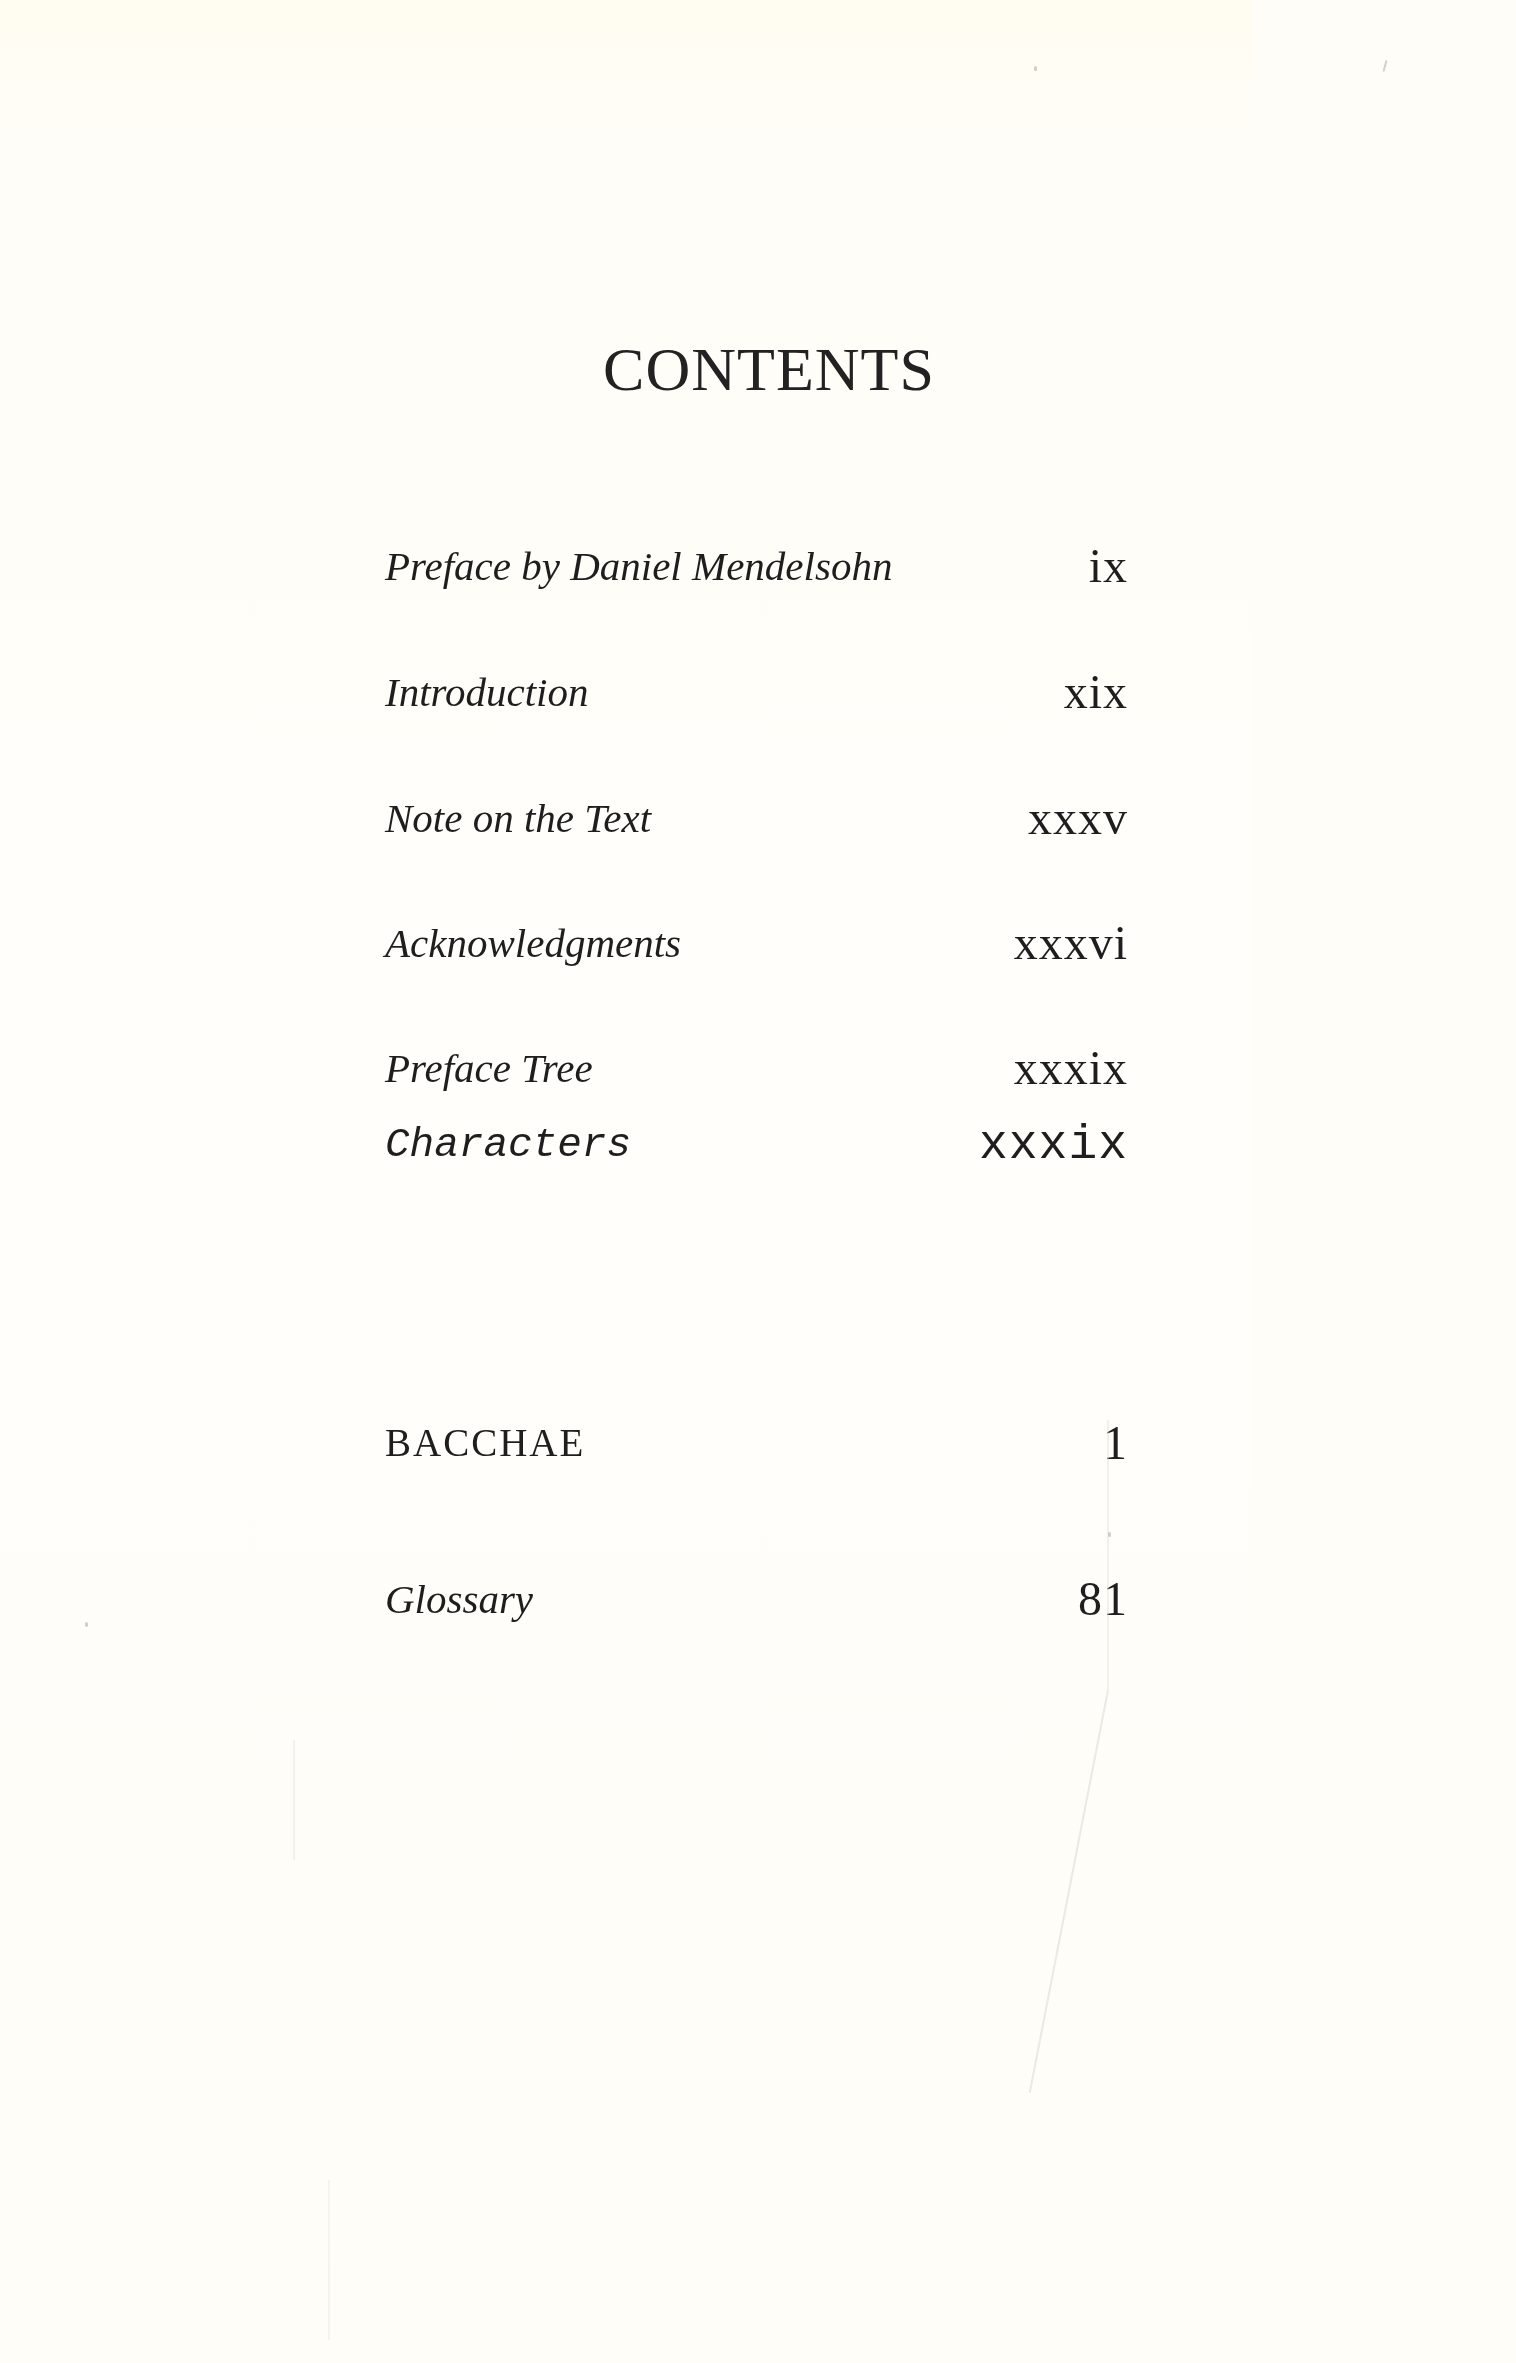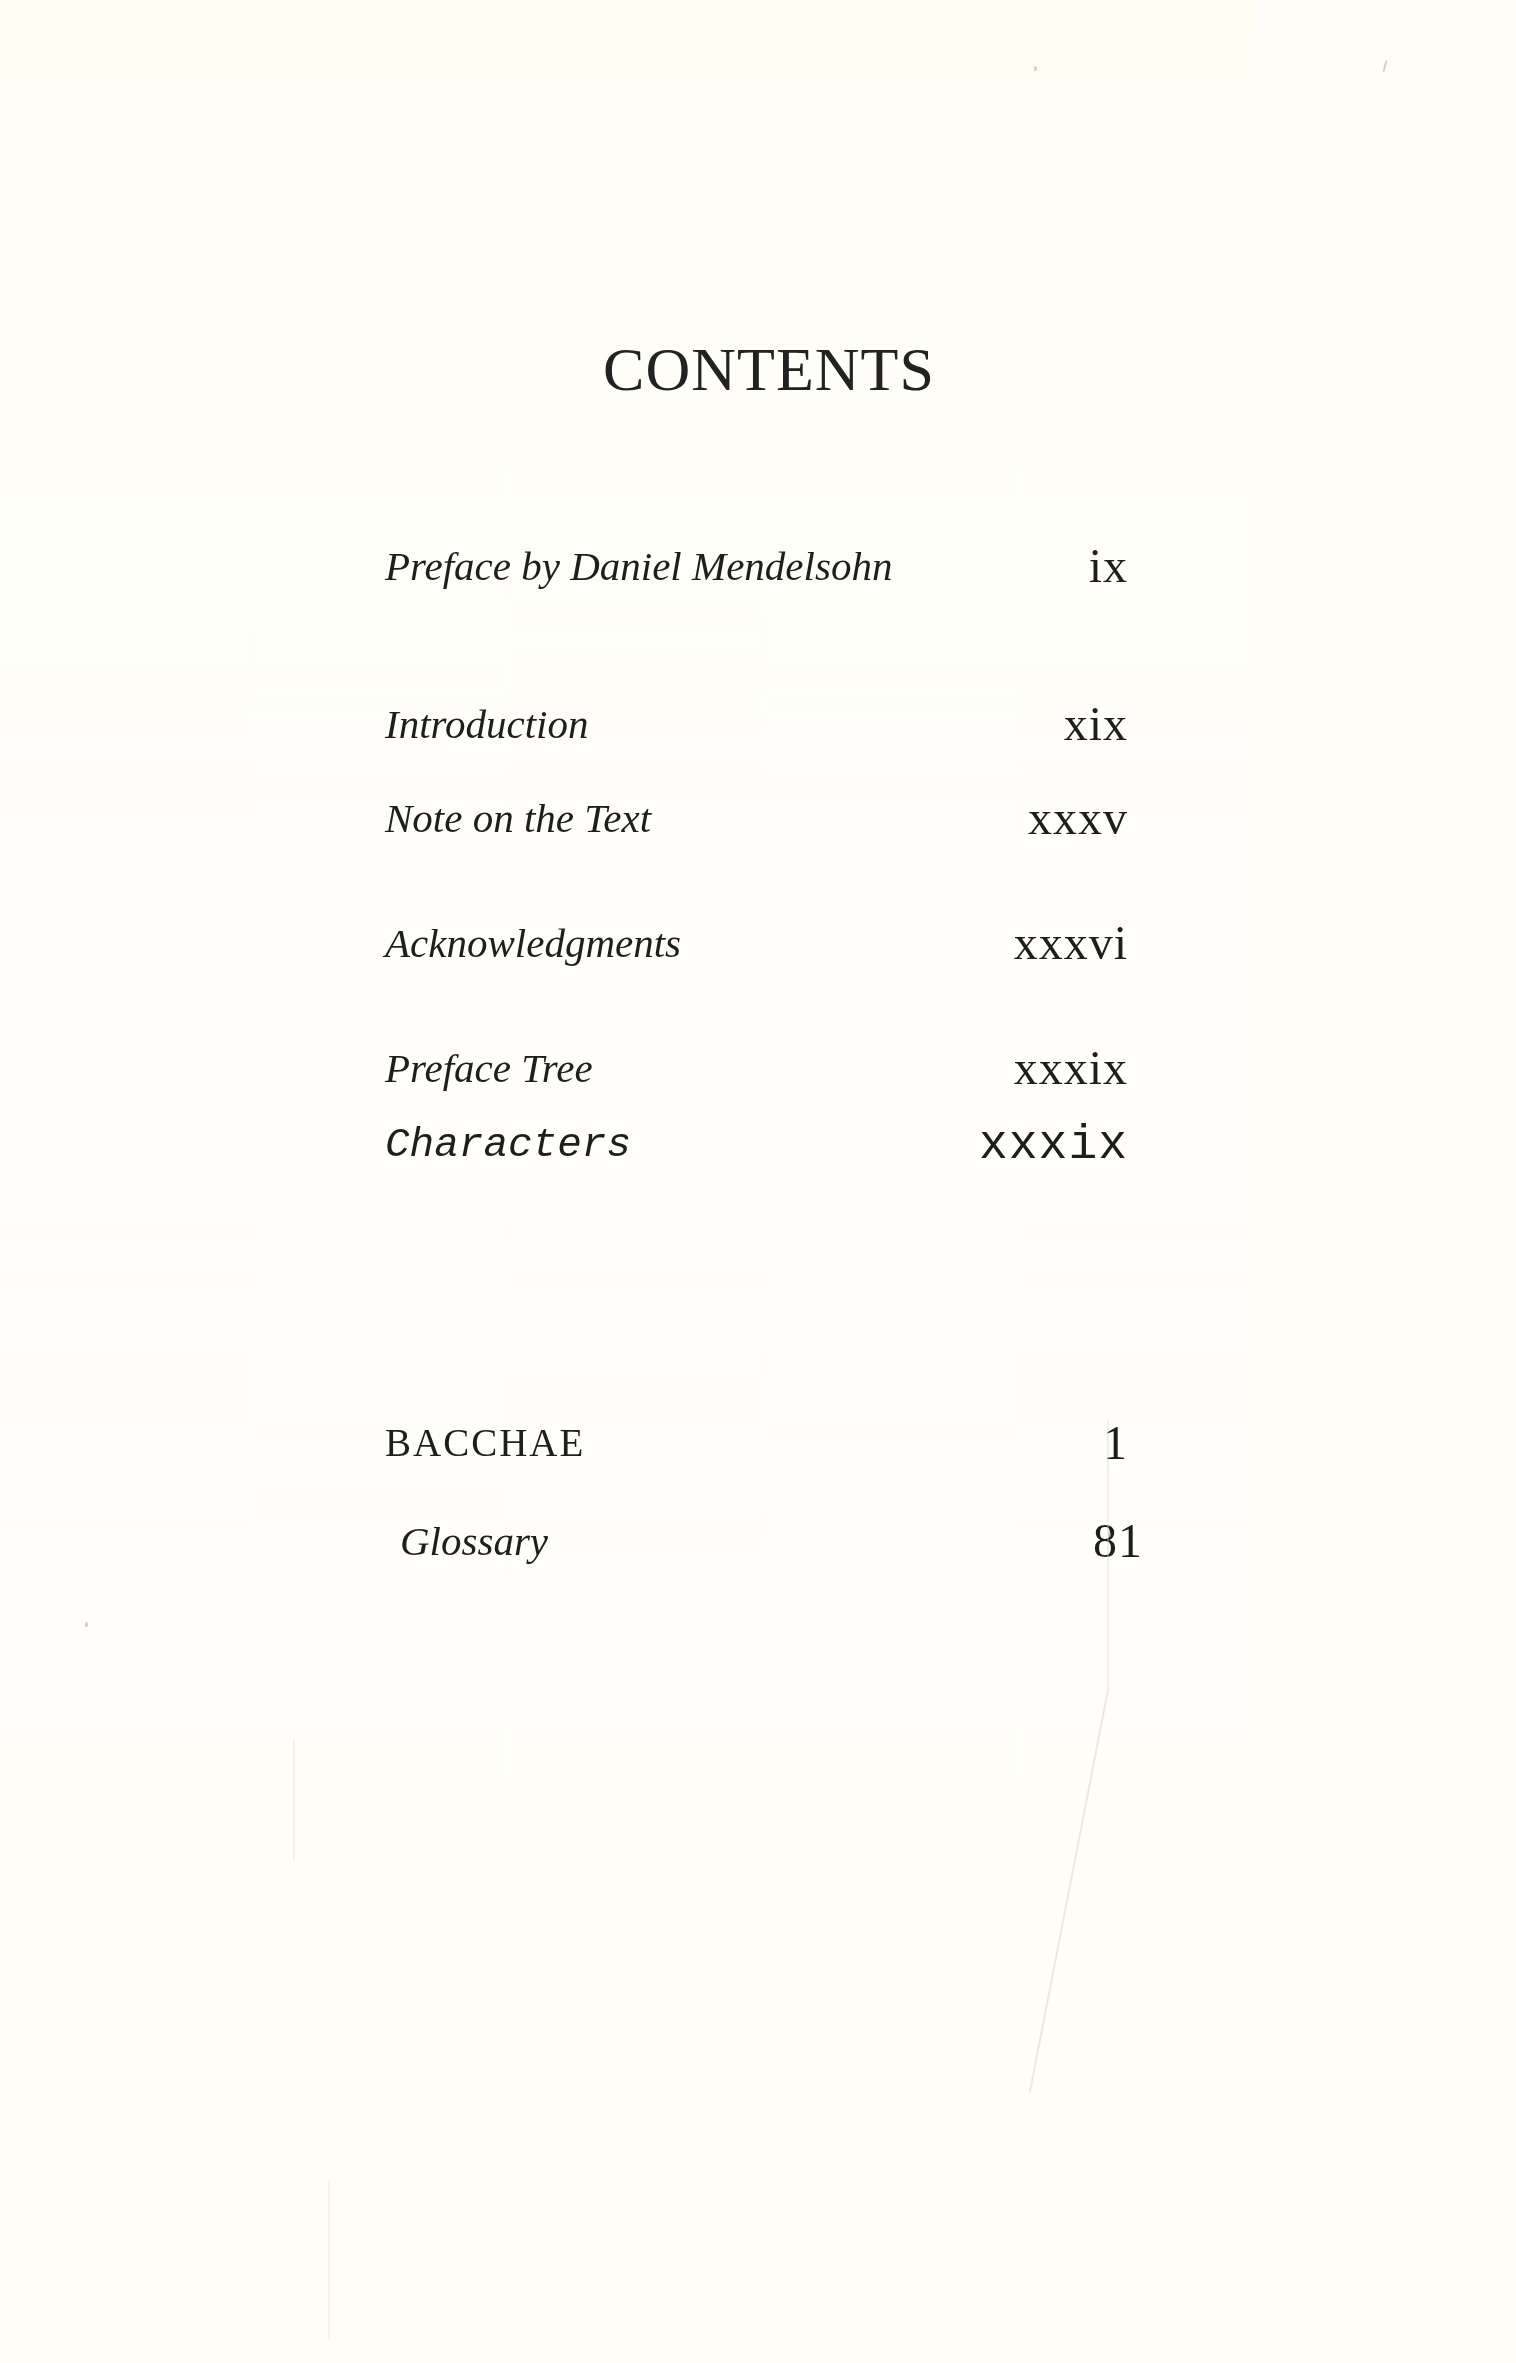--- a/index.html
+++ b/index.html
@@ -86,21 +86,21 @@
 
   <h1 class="title">CONTENTS</h1>
 
   <div class="toc">
 
     <div class="toc-row" style="top:541px;">
       <span class="toc-label italic">Preface by Daniel Mendelsohn</span>
       <span class="toc-page">ix</span>
     </div>
 
-    <div class="toc-row" style="top:699px;">
+    <div class="toc-row" style="top:667px;">
       <span class="toc-label italic">Introduction</span>
       <span class="toc-page">xix</span>
     </div>
 
     <div class="toc-row" style="top:793px;">
       <span class="toc-label italic">Note on the Text</span>
       <span class="toc-page">xxxv</span>
     </div>
 
     <div class="toc-row" style="top:918px;gap:7px;">
@@ -116,21 +116,21 @@
     <div class="toc-row" style="top:1120px;font-family:Liberation Mono, monospace;">
       <span class="toc-label italic">Characters</span>
       <span class="toc-page">xxxix</span>
     </div>
 
     <div class="toc-row" style="top:1418px;">
       <span class="toc-label caps">BACCHAE</span>
       <span class="toc-page oldstyle">1</span>
     </div>
 
-    <div class="toc-row" style="top:1516px;margin-left:15px;">
+    <div class="toc-row" style="top:1574px;">
       <span class="toc-label italic">Glossary</span>
       <span class="toc-page oldstyle">81</span>
     </div>
 
   </div>
 
   <div class="crease" style="left:1107px; top:1420px; height:270px; opacity:0.35;"></div>
   <div class="crease" style="left:1107px; top:1690px; height:410px; transform: rotate(11deg); opacity:0.5;"></div>
   <div class="crease" style="left:293px; top:1740px; height:120px; opacity:0.3;"></div>
   <div class="crease" style="left:328px; top:2180px; height:160px; opacity:0.25;"></div>

